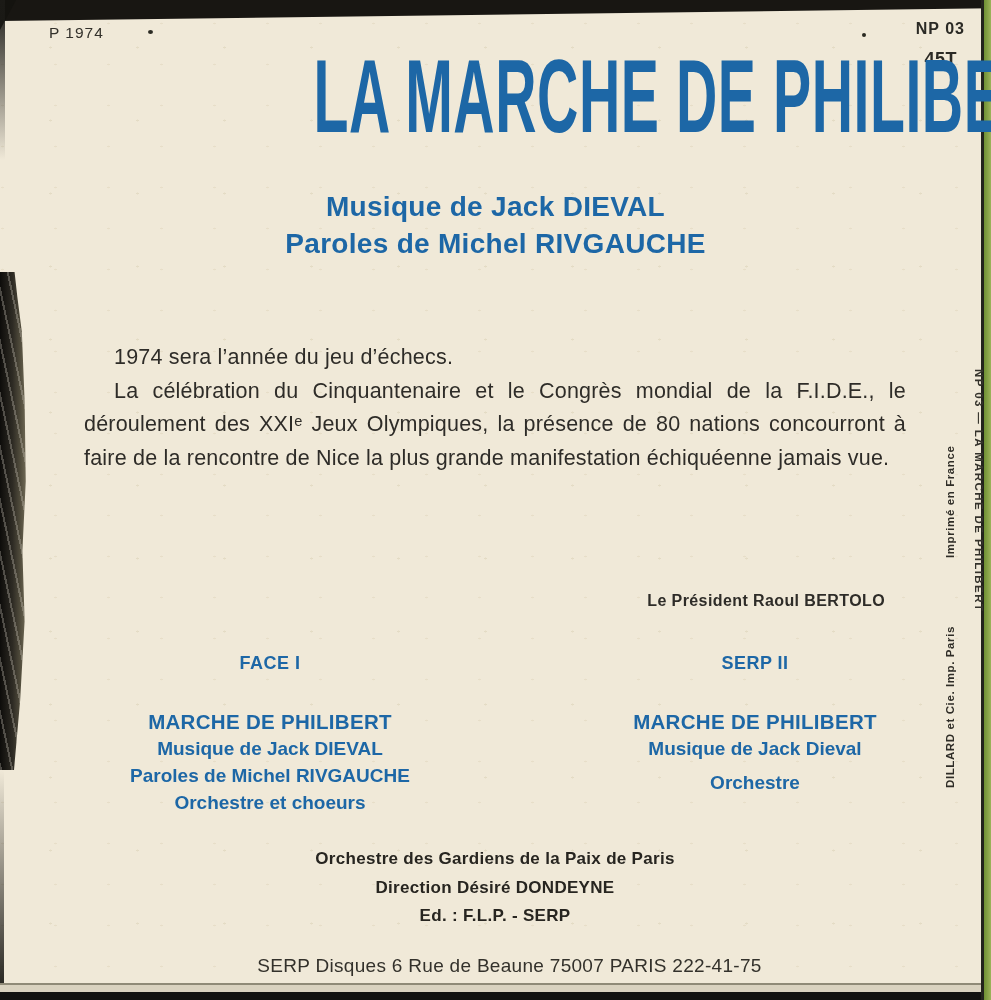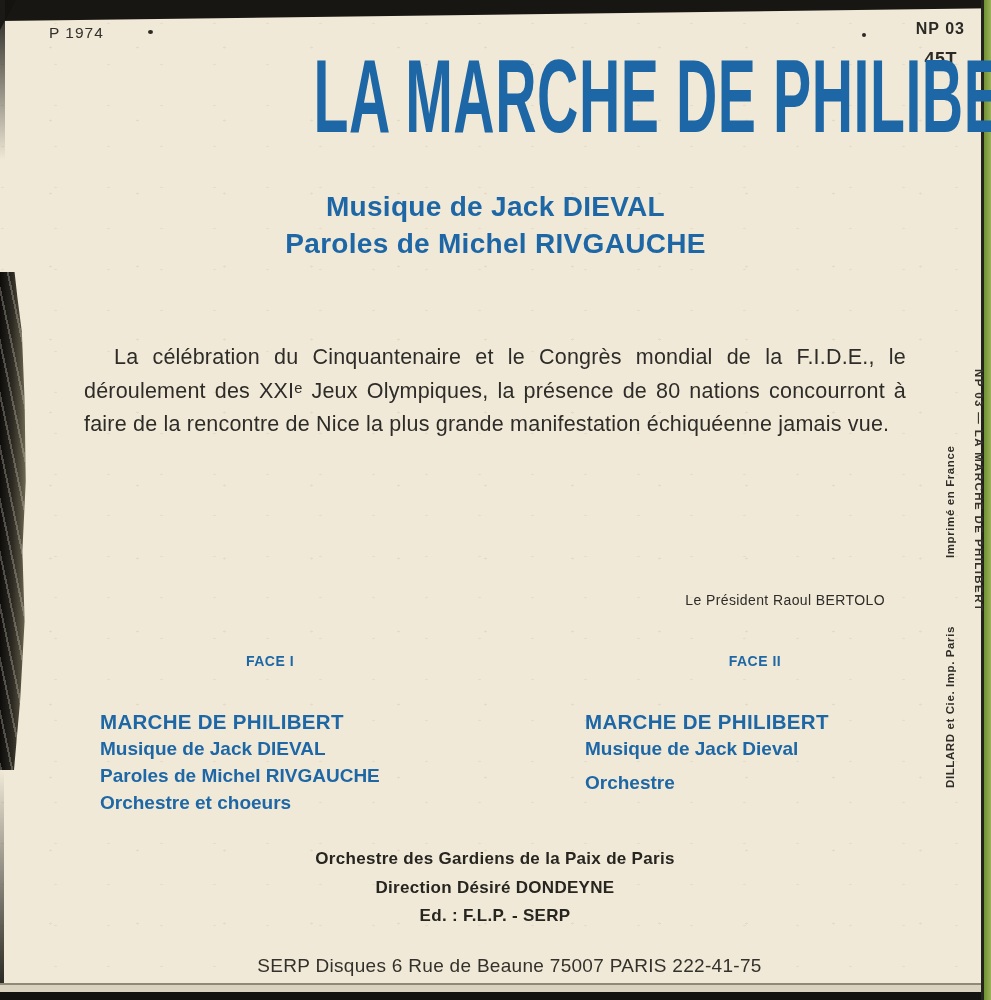--- a/index.html
+++ b/index.html
@@ -46,25 +46,25 @@
   .title-wrap{left:0;right:8px;top:44px;text-align:center;white-space:nowrap;}
   .title-wrap span{display:inline-block;font-size:104px;font-weight:bold;
     letter-spacing:1px;transform:scaleX(.55);transform-origin:50% 50%;line-height:1;}
   .subtitle{left:0;right:0;top:188px;text-align:center;font-size:28px;font-weight:bold;
     line-height:37px;letter-spacing:.3px;}
 
   
   .bodytext{left:84px;top:341px;width:822px;font-size:21.5px;line-height:33.6px;
     text-align:justify;letter-spacing:.2px;}
   .bodytext p{margin:0;text-indent:30px;}
-  .signature{right:106px;top:592px;font-size:14px;font-weight:normal;letter-spacing:.4px;}
+  .signature{right:106px;top:592px;font-size:16px;font-weight:bold;letter-spacing:.4px;}
 
   
-  .face-label{top:653px;width:220px;text-align:center;font-size:14px;font-weight:bold;letter-spacing:.5px;}
-  .face-block{top:708px;width:340px;text-align:left;font-weight:bold;line-height:27px;}
+  .face-label{top:653px;width:220px;text-align:center;font-size:18px;font-weight:bold;letter-spacing:.5px;}
+  .face-block{top:708px;width:340px;text-align:center;font-weight:bold;line-height:27px;}
   .face-block .l0{font-size:20.5px;letter-spacing:.3px;}
   .face-block .ln{font-size:19px;}
   .face-block .gap{margin-top:7px;}
 
   
   .credits{left:145px;top:845px;width:700px;text-align:center;font-size:17px;font-weight:bold;
     line-height:28.5px;color:#272520;letter-spacing:.3px;}
   .publisher{left:0;right:0;top:955px;text-align:center;font-size:19px;color:#33312b;letter-spacing:.3px;padding-left:28px;}
 
   
@@ -100,33 +100,34 @@
   <div class="abs title-wrap blue">
     <span>LA MARCHE DE PHILIBERT</span>
   </div>
 
   <div class="abs subtitle blue">
     <div>Musique de Jack DIEVAL</div>
     <div>Paroles de Michel RIVGAUCHE</div>
   </div>
 
   <div class="abs bodytext">
+    <p>1974 sera l’année du jeu d’échecs.</p>
     <p>La célébration du Cinquantenaire et le Congrès mondial de la F.I.D.E., le déroulement des XXIᵉ Jeux Olympiques, la présence de 80 nations concourront à faire de la rencontre de Nice la plus grande manifestation échiquéenne jamais vue.</p>
   </div>
   <div class="abs signature">Le Président Raoul BERTOLO</div>
 
   <div class="abs face-label blue" style="left:160px;">FACE I</div>
   <div class="abs face-block blue" style="left:100px;">
     <div class="l0">MARCHE DE PHILIBERT</div>
     <div class="ln">Musique de Jack DIEVAL</div>
     <div class="ln">Paroles de Michel RIVGAUCHE</div>
     <div class="ln">Orchestre et choeurs</div>
   </div>
 
-  <div class="abs face-label blue" style="left:645px;">FACE II</div>
+  <div class="abs face-label blue" style="left:645px;">SERP II</div>
   <div class="abs face-block blue" style="left:585px;">
     <div class="l0">MARCHE DE PHILIBERT</div>
     <div class="ln">Musique de Jack Dieval</div>
     <div class="ln gap">Orchestre</div>
   </div>
 
   <div class="abs credits">
     <div>Orchestre des Gardiens de la Paix de Paris</div>
     <div>Direction Désiré DONDEYNE</div>
     <div>Ed. : F.L.P. - SERP</div>

